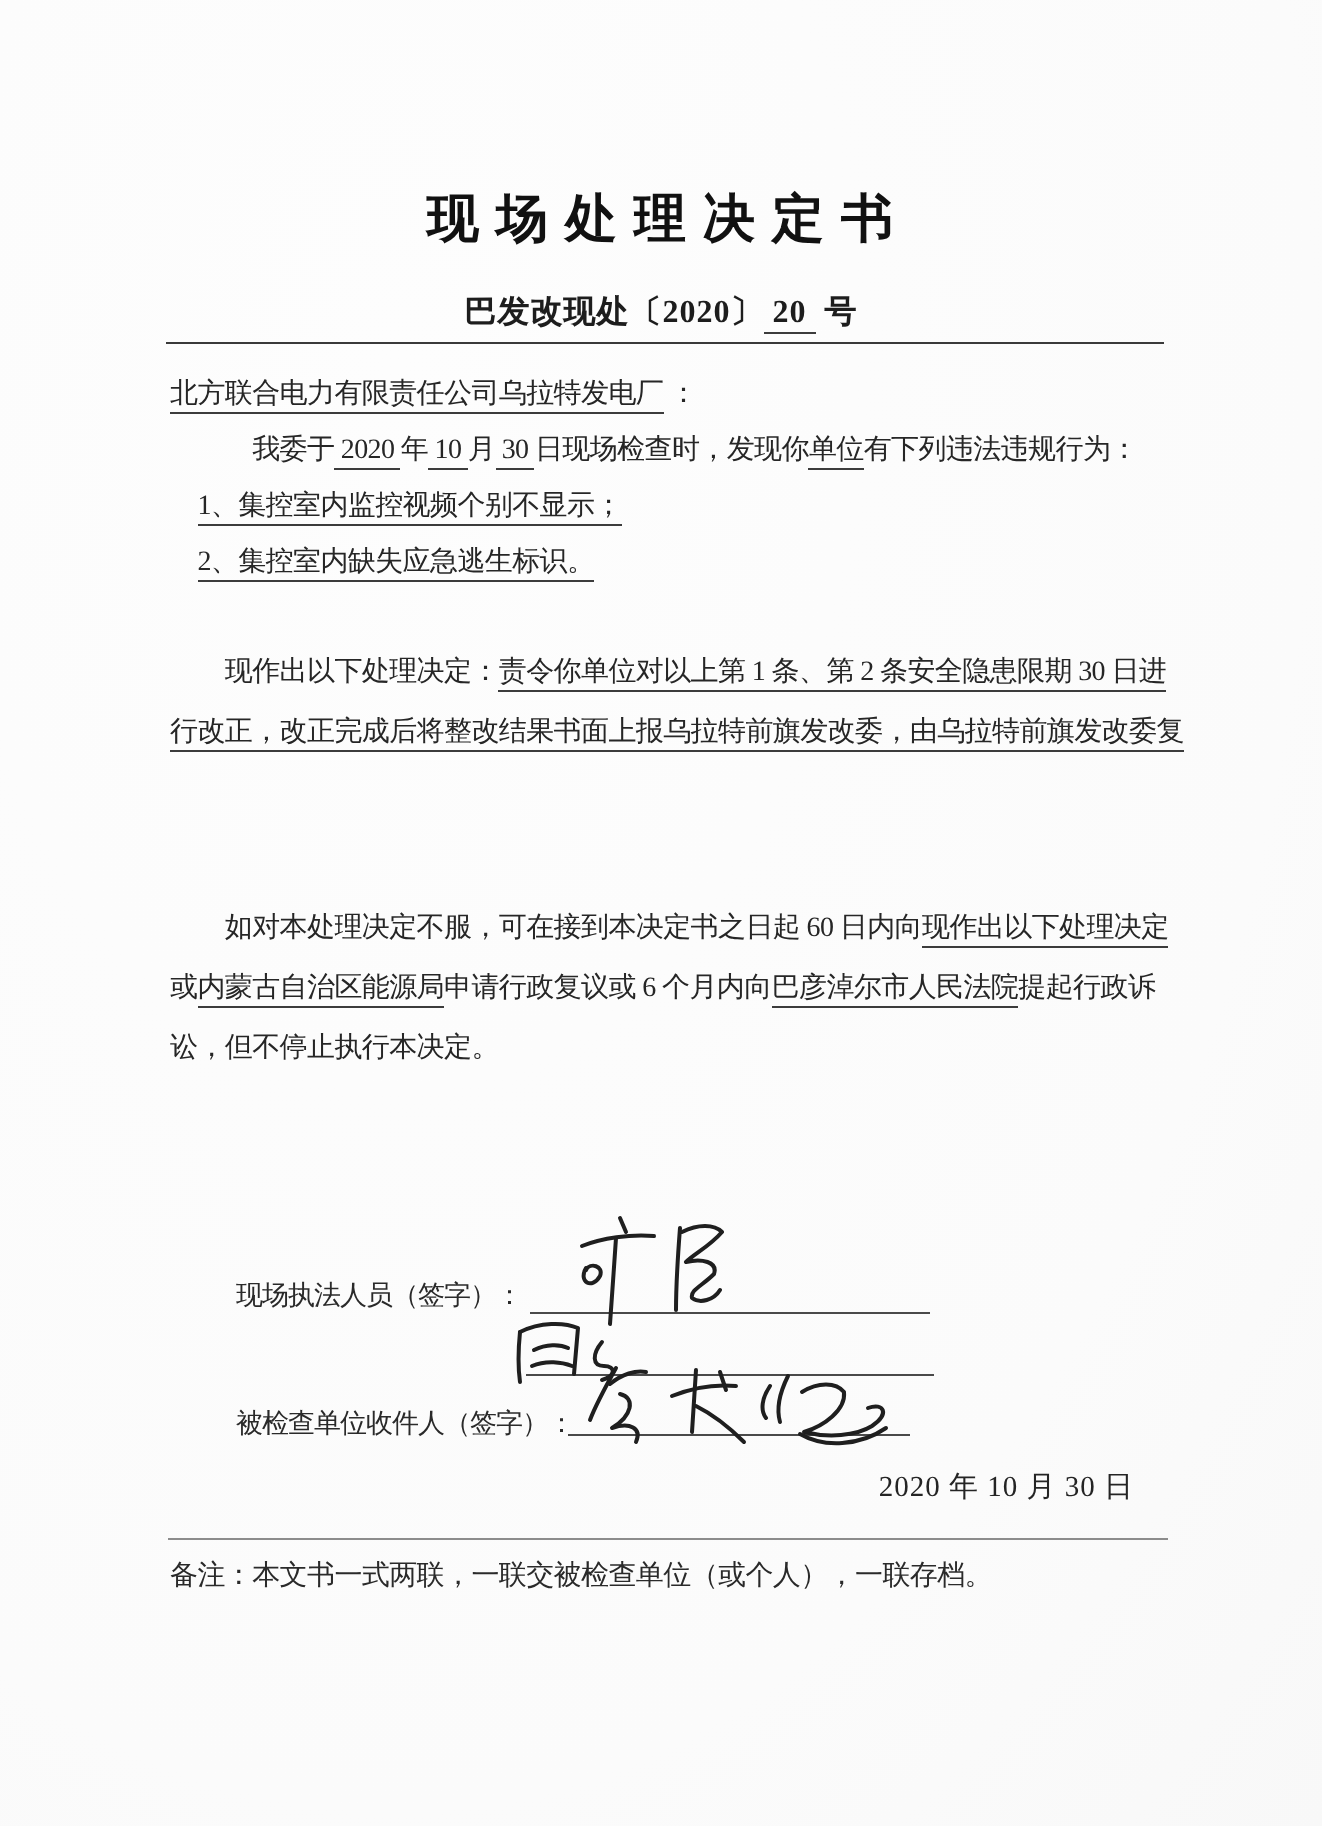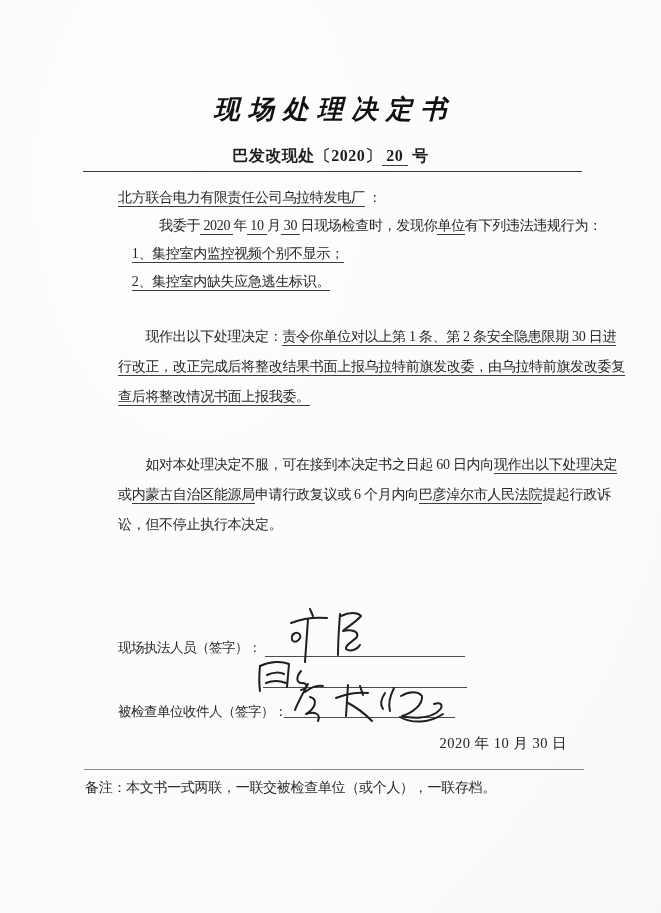--- a/index.html
+++ b/index.html
@@ -9,42 +9,41 @@
     background:radial-gradient(ellipse at 30% 20%, #fdfdfd 0%, #fbfbfb 70%, #f8f8f8 100%);
     font-family:"Liberation Serif","DejaVu Serif",serif;
     color:#262626;
     overflow:hidden;
   }
   .doc-title{
     position:absolute;top:92px;left:0;right:0;
     text-align:center;
     font-size:26px;font-weight:bold;color:#111;
     letter-spacing:1px;
-    font-style:italic;
   }
   .doc-number{
     position:absolute;top:146px;left:0;right:0;
     text-align:center;
     font-size:16px;font-weight:600;color:#1d1d1d;
     letter-spacing:0.5px;
   }
   .rule-top{
     position:absolute;top:171px;left:83px;width:499px;height:0;
     border-top:1.6px solid #3a3a3a;
   }
   .body-block{
     position:absolute;left:85px;width:495px;
     font-size:14px;letter-spacing:-0.3px;
   }
   .p-intro{top:184px;}
   .p-intro .tline{line-height:28px;}
   .p-decision{top:322px;}
   .p-appeal{top:450px;}
   .p-decision .tline,.p-appeal .tline{line-height:30px;font-family:Liberation Serif, serif;}
-  .tline{white-space:pre;margin-left:33px;}
+  .tline{white-space:pre;}
   .u{border-bottom:1px solid #3c3c3c;padding-bottom:1px;}
   .sig-label{
     position:absolute;left:118px;
     font-size:13.5px;letter-spacing:-0.5px;color:#2a2a2a;
   }
   .sig-line{
     position:absolute;height:10px;
     border-bottom:1.2px solid #4a4a4a;
   }
   .sig-svg{position:absolute;}
@@ -76,21 +75,20 @@
   <div class="body-block p-intro">
       <div class="tline"><span class="u">北方联合电力有限责任公司乌拉特发电厂</span><span> ：</span></div>
       <div class="tline"><span>　　　我委于</span><span class="u">&nbsp;2020&nbsp;</span><span>年</span><span class="u">&nbsp;10&nbsp;</span><span>月</span><span class="u">&nbsp;30&nbsp;</span><span>日现场检查时，发现你</span><span class="u">单位</span><span>有下列违法违规行为：</span></div>
       <div class="tline"><span>　</span><span class="u">1、集控室内监控视频个别不显示；</span></div>
       <div class="tline"><span>　</span><span class="u">2、集控室内缺失应急逃生标识。</span></div>
     </div>
 
   <div class="body-block p-decision">
       <div class="tline"><span>　　现作出以下处理决定：</span><span class="u">责令你单位对以上第 1 条、第 2 条安全隐患限期 30 日进</span></div>
       <div class="tline"><span class="u">行改正，改正完成后将整改结果书面上报乌拉特前旗发改委，由乌拉特前旗发改委复</span></div>
-      <div class="tline"><span class="u">查后将整改情况书面上报我委。</span></div>
     </div>
 
   <div class="body-block p-appeal">
       <div class="tline"><span>　　如对本处理决定不服，可在接到本决定书之日起 60 日内向</span><span class="u">现作出以下处理决定</span></div>
       <div class="tline"><span>或</span><span class="u">内蒙古自治区能源局</span><span>申请行政复议或 6 个月内向</span><span class="u">巴彦淖尔市人民法院</span><span>提起行政诉</span></div>
       <div class="tline"><span>讼，但不停止执行本决定。</span></div>
     </div>
 
   <div class="sig-label" style="top:639px;">现场执法人员（签字）：</div>
 

